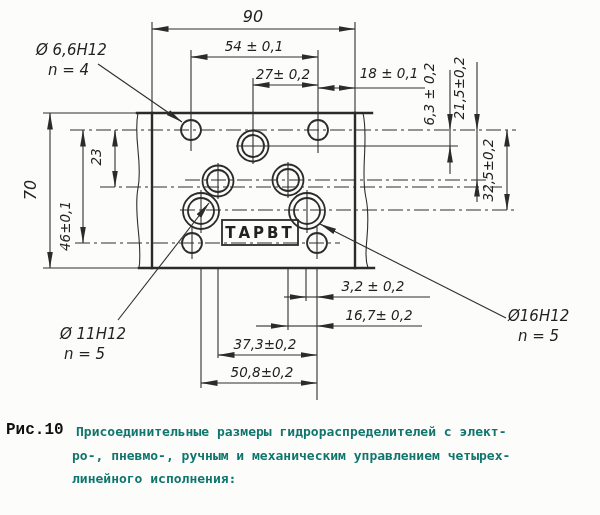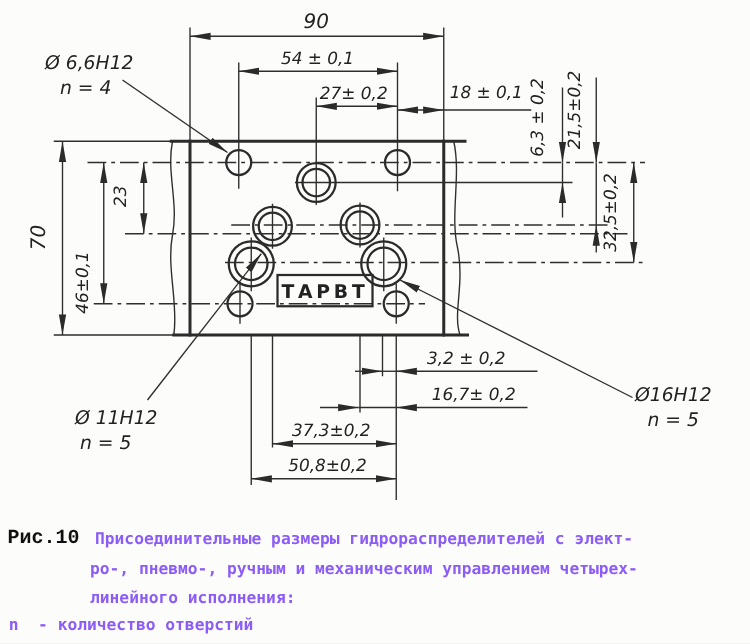--- a/index.html
+++ b/index.html
@@ -12,21 +12,21 @@
   .outline{stroke:#2b2b2b;stroke-width:2.4;fill:none;stroke-linecap:square}
   .med{stroke:#2b2b2b;stroke-width:1.8;fill:none}
   .thin{stroke:#2e2e2e;stroke-width:1.1;fill:none;stroke-linecap:butt}
   .cl{stroke:#2e2e2e;stroke-width:1.1;fill:none;stroke-dasharray:15 4 3 4}
   .dt{font:italic 13.5px "DejaVu Sans",sans-serif;fill:#222}
   .dtl{font:italic 16px "DejaVu Sans",sans-serif;fill:#222}
   .lbl{font:italic 15px "DejaVu Sans",sans-serif;fill:#222}
   .mark{font:600 15px "DejaVu Sans",sans-serif;fill:#222;letter-spacing:3px}
   .cap{
     position:absolute;font-family:"DejaVu Sans Mono",monospace;
-    font-size:13px;font-weight:600;color:#8b5cf6;white-space:pre;
+    font-size:13px;font-weight:600;color:#0f766e;white-space:pre;
   }
   .fig{
     position:absolute;left:6px;top:421px;
     font-family:Liberation Mono, monospace;font-size:16px;font-weight:700;color:#101010;
   }
   .cl1{left:76px;top:424px}.cl2{left:72px;top:448px}.cl3{left:72px;top:471px}
   .note{left:7px;top:493px;font-weight:600}
 </style>
 </head>
 <body>
@@ -166,14 +166,13 @@
     <text class="lbl" x="64" y="359">n = 5</text>
     <text class="lbl" x="508" y="321">Ø16H12</text>
     <text class="lbl" x="518" y="341">n = 5</text>
   </g>
 </svg>
 
   <div class="fig">Рис.10</div>
   <div class="cap cl1">Присоединительные размеры гидрораспределителей с элект-</div>
   <div class="cap cl3">линейного исполнения:</div>
   <div class="cap cl2">ро-, пневмо-, ручным и механическим управлением четырех-</div>
-  <div class="cap note">n  - количество отверстий</div>
 </div>
 
 </body></html>

